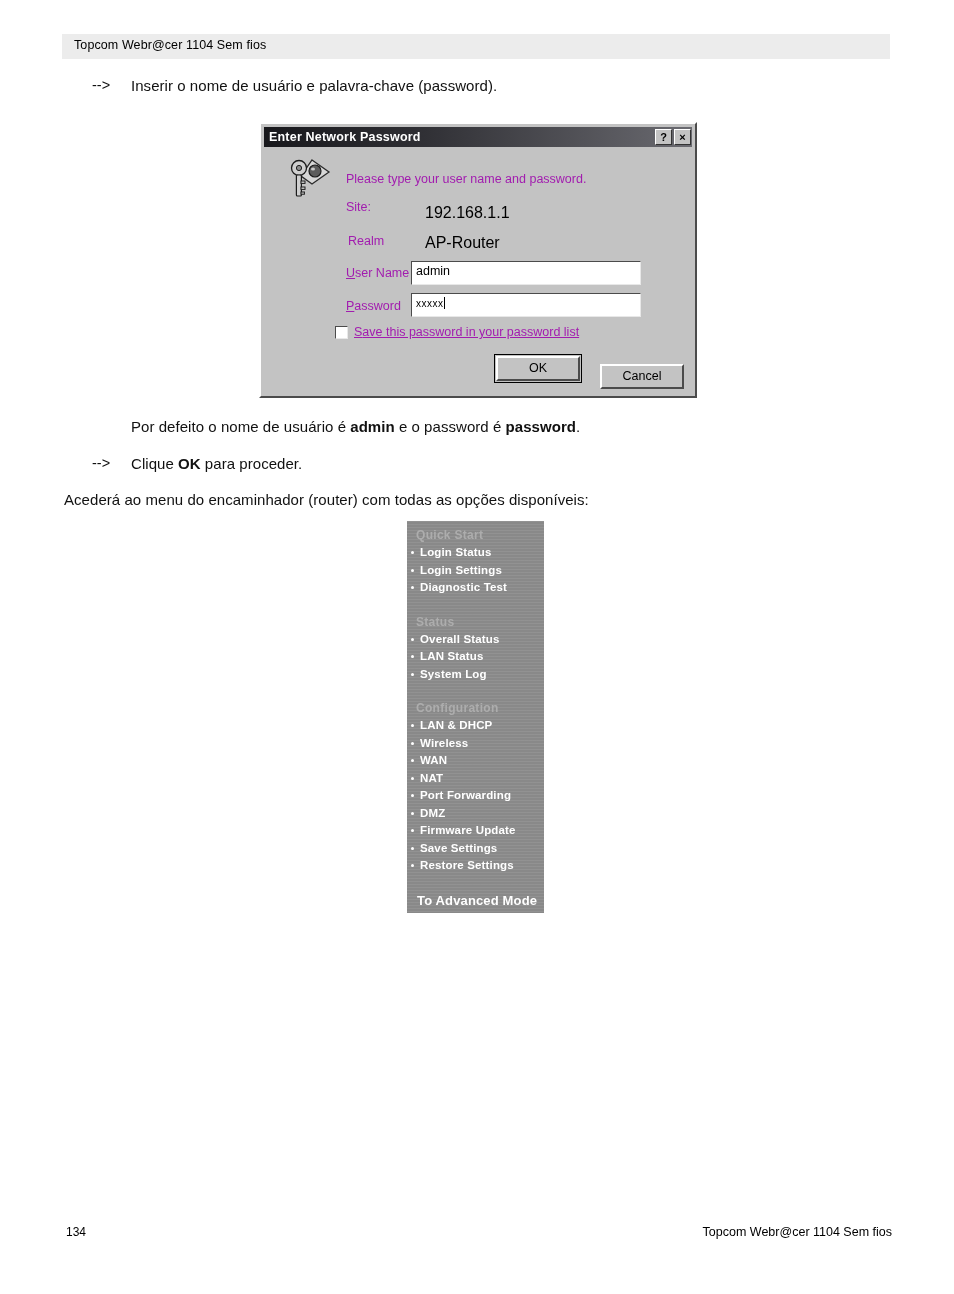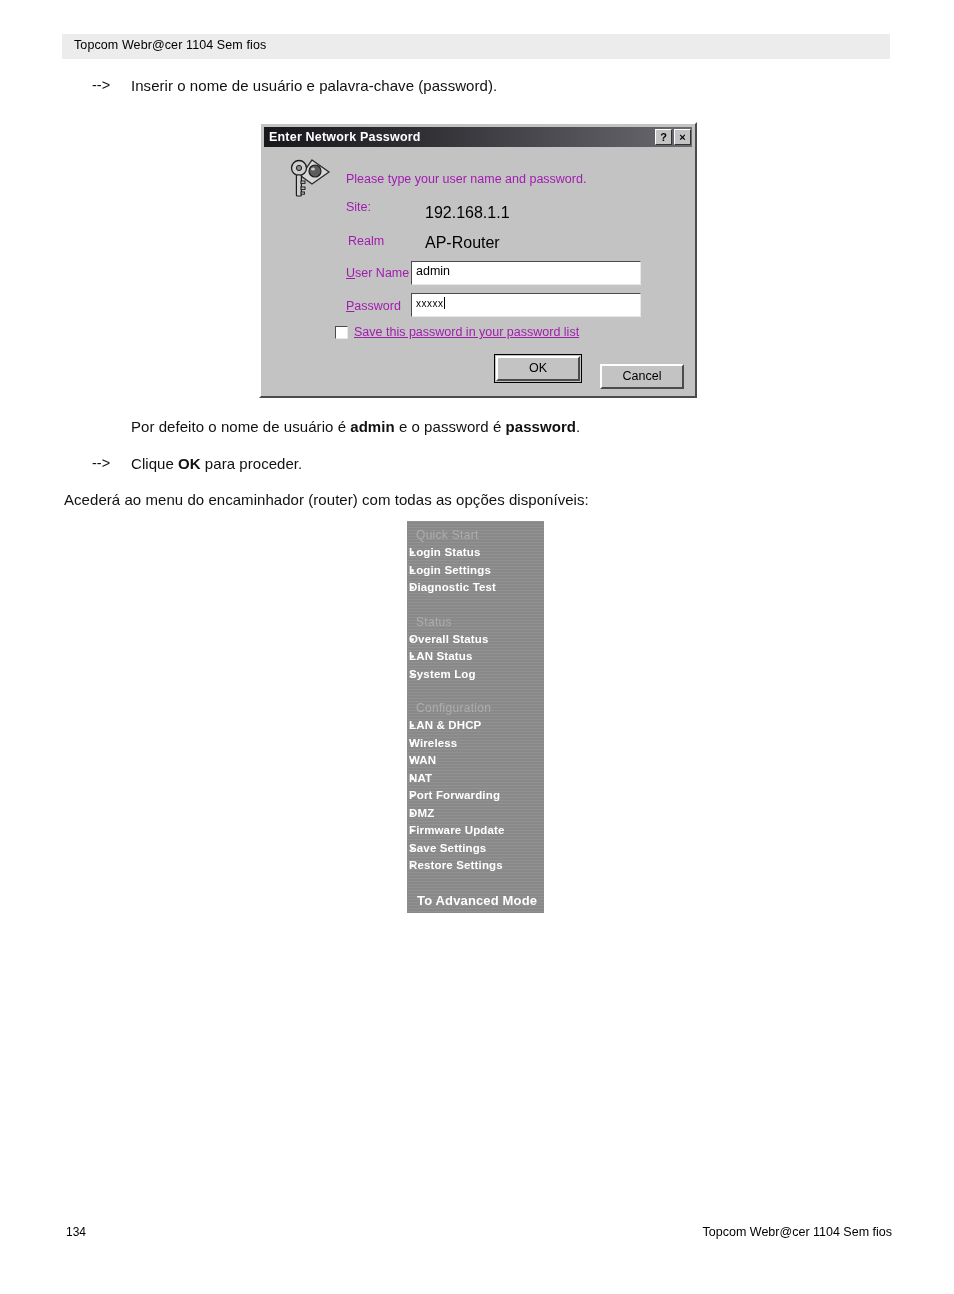--- a/index.html
+++ b/index.html
@@ -195,32 +195,32 @@
         rgba(255,255,255,0.045) 1px,
         rgba(0,0,0,0.03) 1px,
         rgba(0,0,0,0.03) 3px),
       #8d8d8d;
     font-family: "Liberation Sans", sans-serif;
     overflow: hidden;
   }
   .rm-section {
     color: #adadad;
     font-size: 12px;
-    font-weight: normal;
+    font-weight: bold;
     padding: 0 0 0 9px;
     line-height: 17px;
     letter-spacing: 0.3px;
     white-space: nowrap;
   }
   .rm-item {
     color: #ffffff;
     font-size: 11.5px;
     font-weight: bold;
     line-height: 17.5px;
-    padding-left: 2px;
+    padding-left: 13px;
     position: relative;
     white-space: nowrap;
     letter-spacing: 0.15px;
   }
   .rm-item::before {
     content: "";
     position: absolute;
     left: 4px;
     top: 7px;
     width: 3px;

